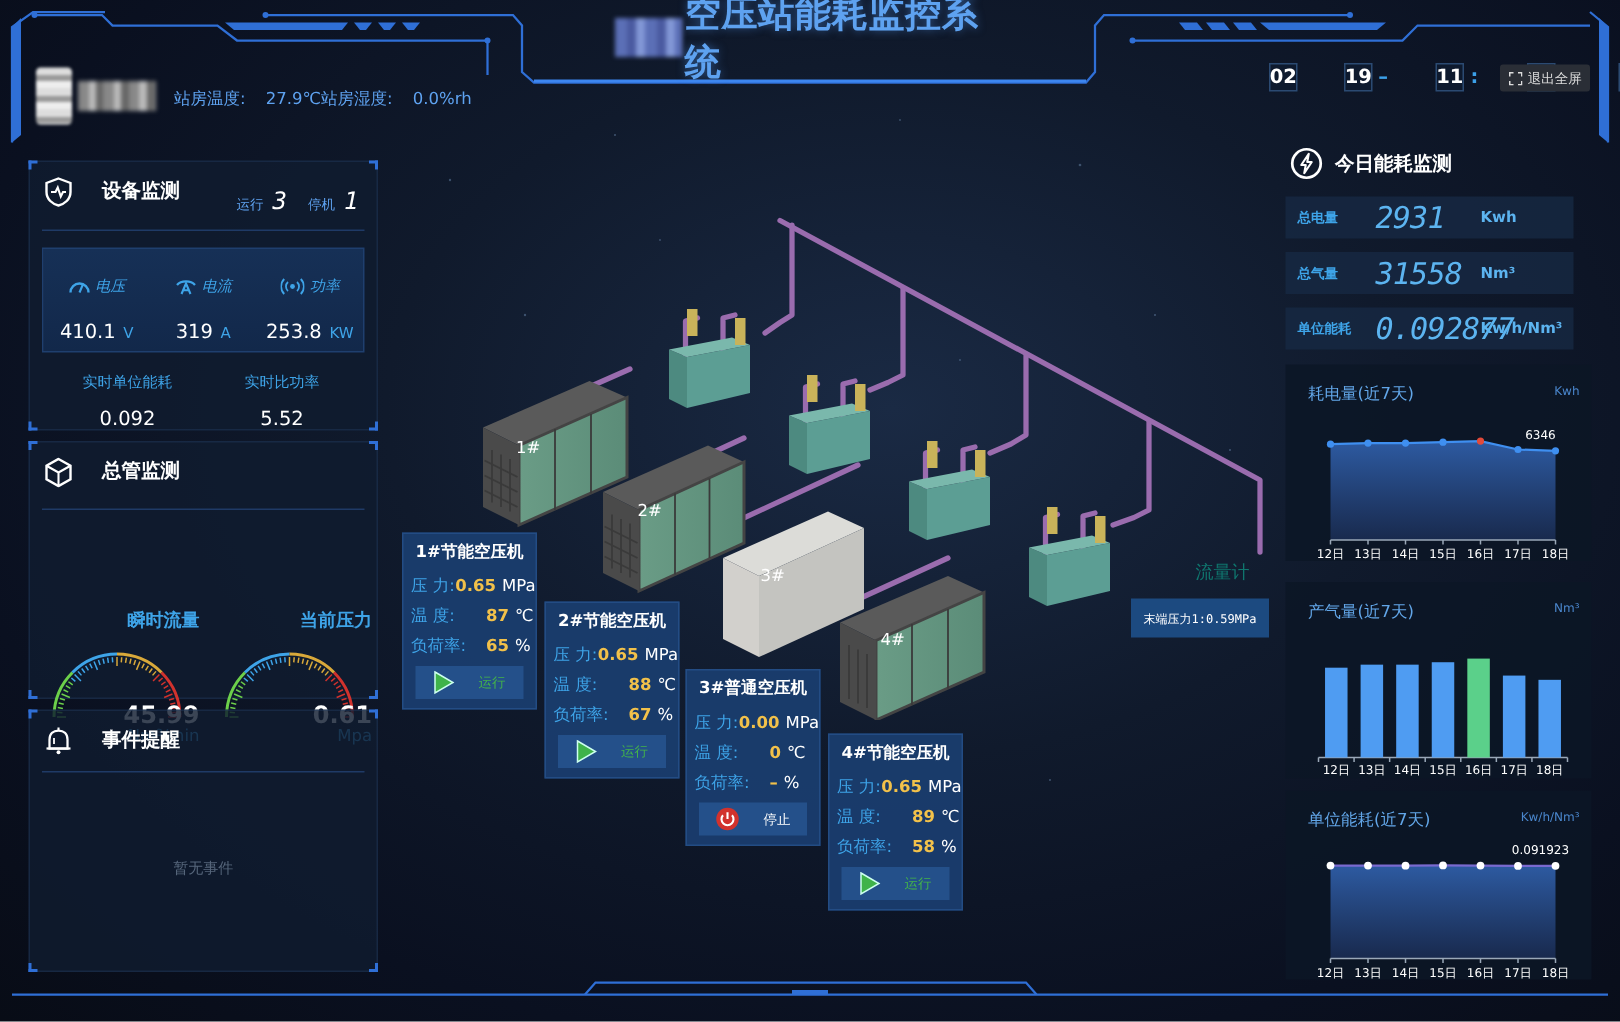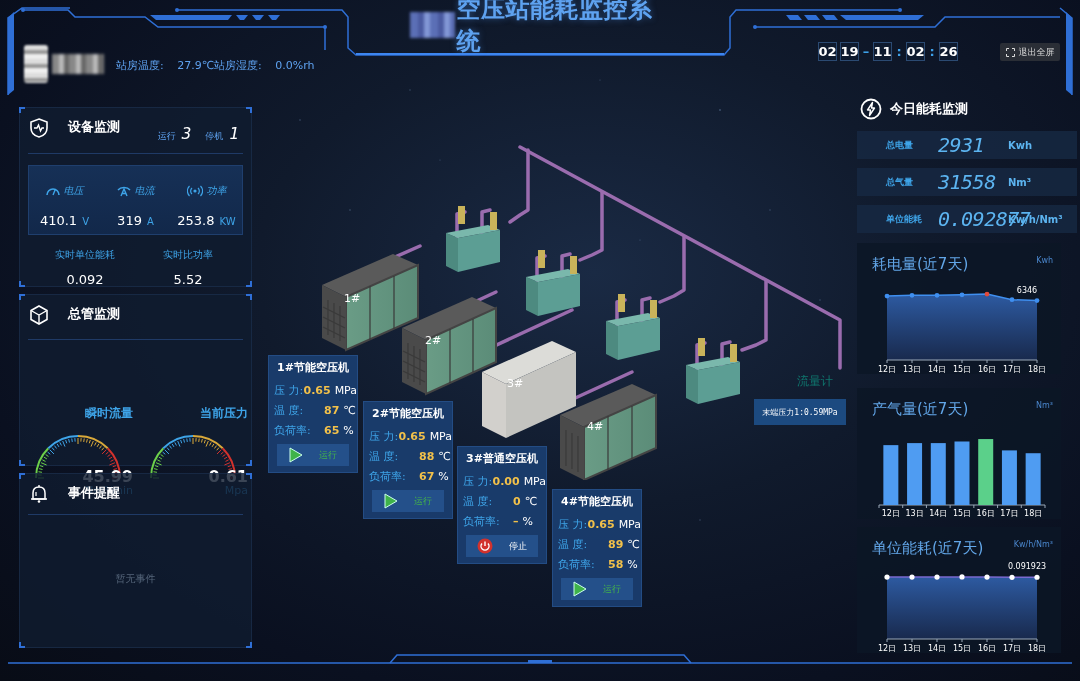--- a/index.html
+++ b/index.html
@@ -26,21 +26,21 @@
     background: repeating-linear-gradient(90deg, #5b6fb6 0 8px, #4a5aa0 8px 14px, #8297d6 14px 20px);
     filter: blur(1.5px);
   }
 
   .logo { position: absolute; left: 24px; top: 42px; width: 84px; height: 44px; display: flex; align-items: center; gap: 4px; }
   .logo .mark { width: 24px; height: 38px; background: repeating-linear-gradient(180deg,#ddd 0 5px,#999 5px 9px,#eee 9px 14px); filter: blur(1.2px); border-radius: 3px; }
   .logo .txt { width: 52px; height: 20px; background: repeating-linear-gradient(90deg,#888 0 7px,#bbb 7px 12px,#666 12px 17px); filter: blur(1.5px); }
   .env { position: absolute; top: 58px; font-size: 11px; color: #5ea2f0; }
 
   .clock { position: absolute; left: 818px; top: 42px; display: flex; align-items: center; gap: 3px; }
-  .clock .d { width: 19px; height: 19px; border: 1px solid #2b4a72; background: #0e1a2e; font-size: 13px; font-weight: bold; color: #fff; display: flex; align-items: center; justify-content: center; }
+  .clock .d { width: 19px; height: 19px; border: 1px solid #2b4a72; background: #0e1a2e; font-size: 13px; font-weight: bold; color: #fff; display: flex; align-items: center; justify-content: center; margin-left: 28px; }
   .clock .sep { color: #3ca0e8; font-size: 13px; font-weight: bold; width: 8px; text-align: center; }
   .exit-btn { position: absolute; left: 1000px; top: 43px; width: 60px; height: 18px; background: #2a2e36; border-radius: 2px; font-size: 9px; color: #ddd; display: flex; align-items: center; justify-content: center; gap: 4px; }
 
   
   .panel { position: absolute; background: rgba(16,28,48,0.82); border: 1px solid rgba(40,70,110,0.35); }
   .panel .corner { position: absolute; width: 6px; height: 6px; border-color: #2f6fd6; border-style: solid; }
   .c-tl { left: -1px; top: -1px; border-width: 2px 0 0 2px; }
   .c-tr { right: -1px; top: -1px; border-width: 2px 2px 0 0; }
   .c-bl { left: -1px; bottom: -1px; border-width: 0 0 2px 2px; }
   .c-br { right: -1px; bottom: -1px; border-width: 0 2px 2px 0; }
@@ -63,27 +63,27 @@
   .gauge-wrap { position: absolute; top: 69px; width: 110px; text-align: right; margin-top: 41px; }
   .gauge-wrap .g-title { font-size: 12px; font-weight: bold; color: #3ea4e8; }
   .gauge-wrap svg { display: block; margin: 8px auto 0; }
   .gauge-wrap .g-val { position: absolute; left: 0; right: 0; top: 62px; font-size: 16px; font-weight: bold; color: #fff; }
   .gauge-wrap .g-unit { font-size: 11px; color: #3ea4e8; margin-top: 2px; }
 
   .empty-events { position: absolute; left: 0; right: 0; top: 98px; text-align: center; font-size: 10px; color: #55657a; }
 
   
   .rt-title { position: absolute; left: 860px; top: 98px; display: flex; align-items: center; gap: 8px; font-size: 13px; font-weight: bold; }
-  .stat-row { position: absolute; left: 857px; width: 220px; height: 28px; background: rgba(22,40,66,0.85); display: flex; align-items: center; padding-left: 21px; }
+  .stat-row { position: absolute; left: 857px; width: 192px; height: 28px; background: rgba(22,40,66,0.85); display: flex; align-items: center; }
   .stat-row .lbl { width: 60px; padding-left: 8px; font-size: 9px; font-weight: bold; color: #3ea4e8; }
   .stat-row .val { width: 70px; font-size: 20px; font-style: italic; color: #5cb4f0; font-family: "DejaVu Sans Mono", monospace; letter-spacing: -0.5px; }
   .stat-row .unit { font-size: 10px; color: #5cb4f0; font-weight: bold; }
 
   .chart-panel { position: absolute; left: 857px; width: 204px; background: rgba(12,22,38,0.85); }
-  .chart-panel .ct { position: absolute; left: 15px; top: 12px; font-size: 15px; color: #62a6e8; }
+  .chart-panel .ct { position: absolute; left: 15px; top: 12px; font-size: 11px; color: #62a6e8; }
   .chart-panel .cu { position: absolute; right: 8px; top: 13px; font-size: 8px; color: #4a86cc; }
   .chart-panel svg { position: absolute; left: 0; top: 0; }
 
   
   .card { position: absolute; width: 90px; background: rgba(26,62,112,0.92); border: 1px solid #234c84; padding: 4px 0 0 0; }
   .card .ctitle { text-align: center; font-size: 11px; font-weight: bold; color: #fff; margin-bottom: 5px; }
   .card .row { display: flex; align-items: center; font-size: 11px; height: 20px; padding-left: 5px; text-align: right; }
   .card .row .k { color: #3ea4e8; width: 46px; display: flex; justify-content: space-between; }
   .card .row .v { color: #f2c14a; font-weight: bold; margin: 0 4px; }
   .card .row .u { color: #fff; font-size: 11px; }

